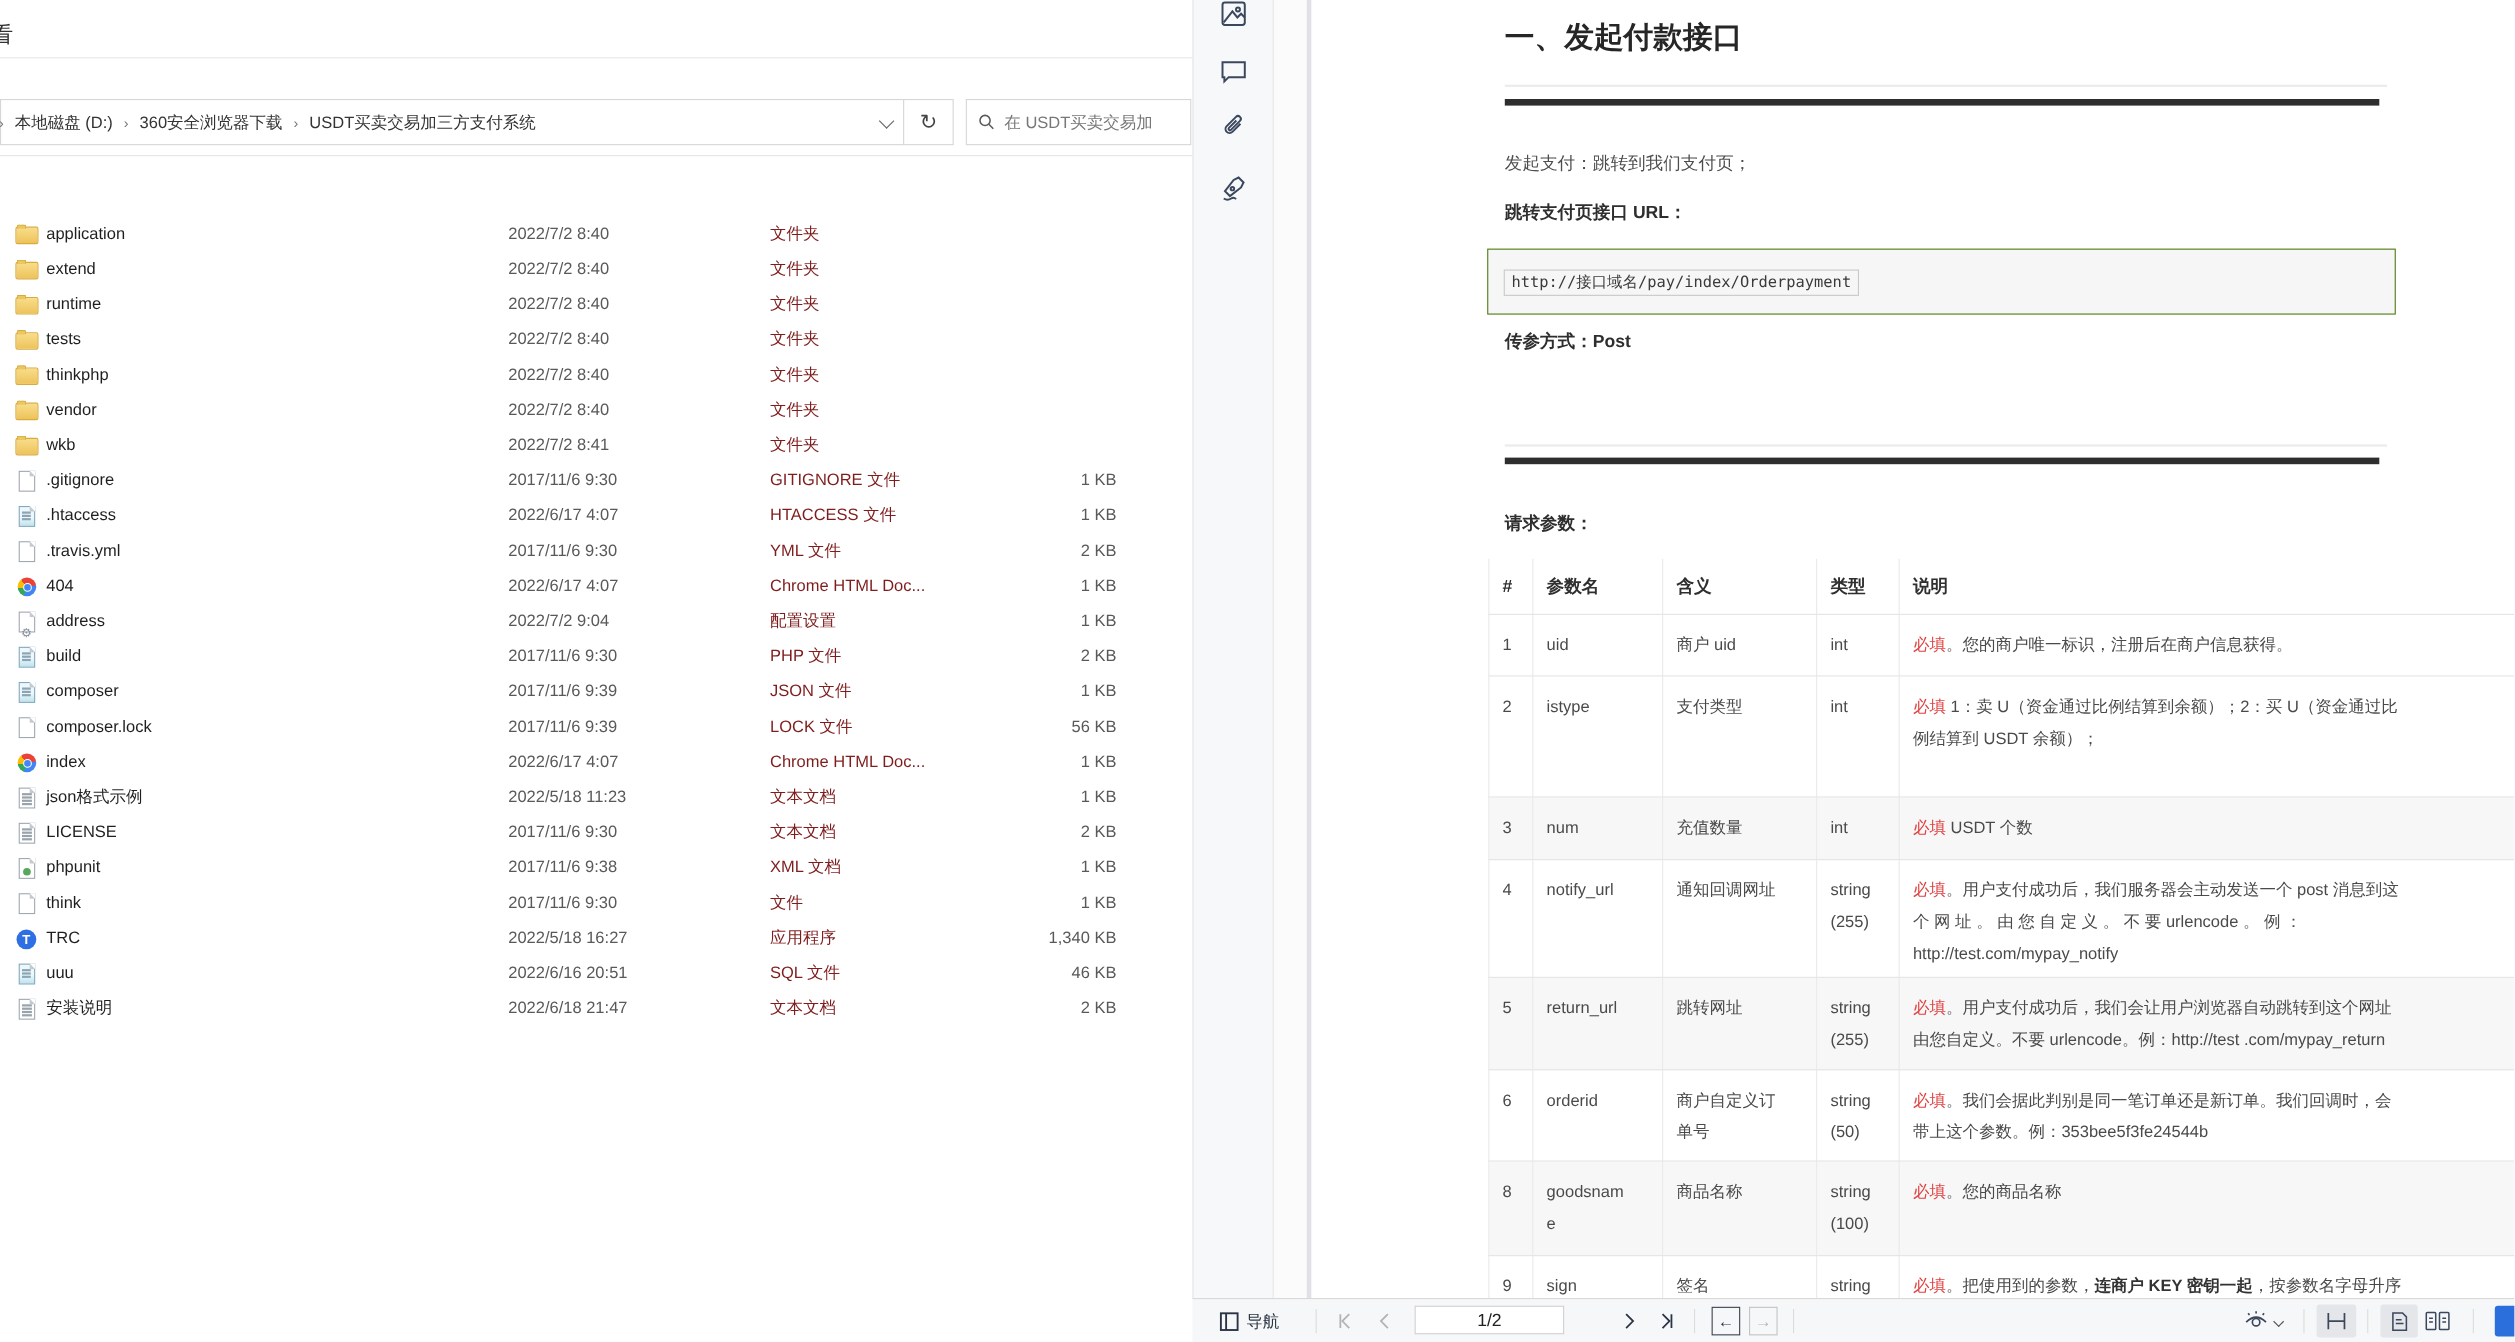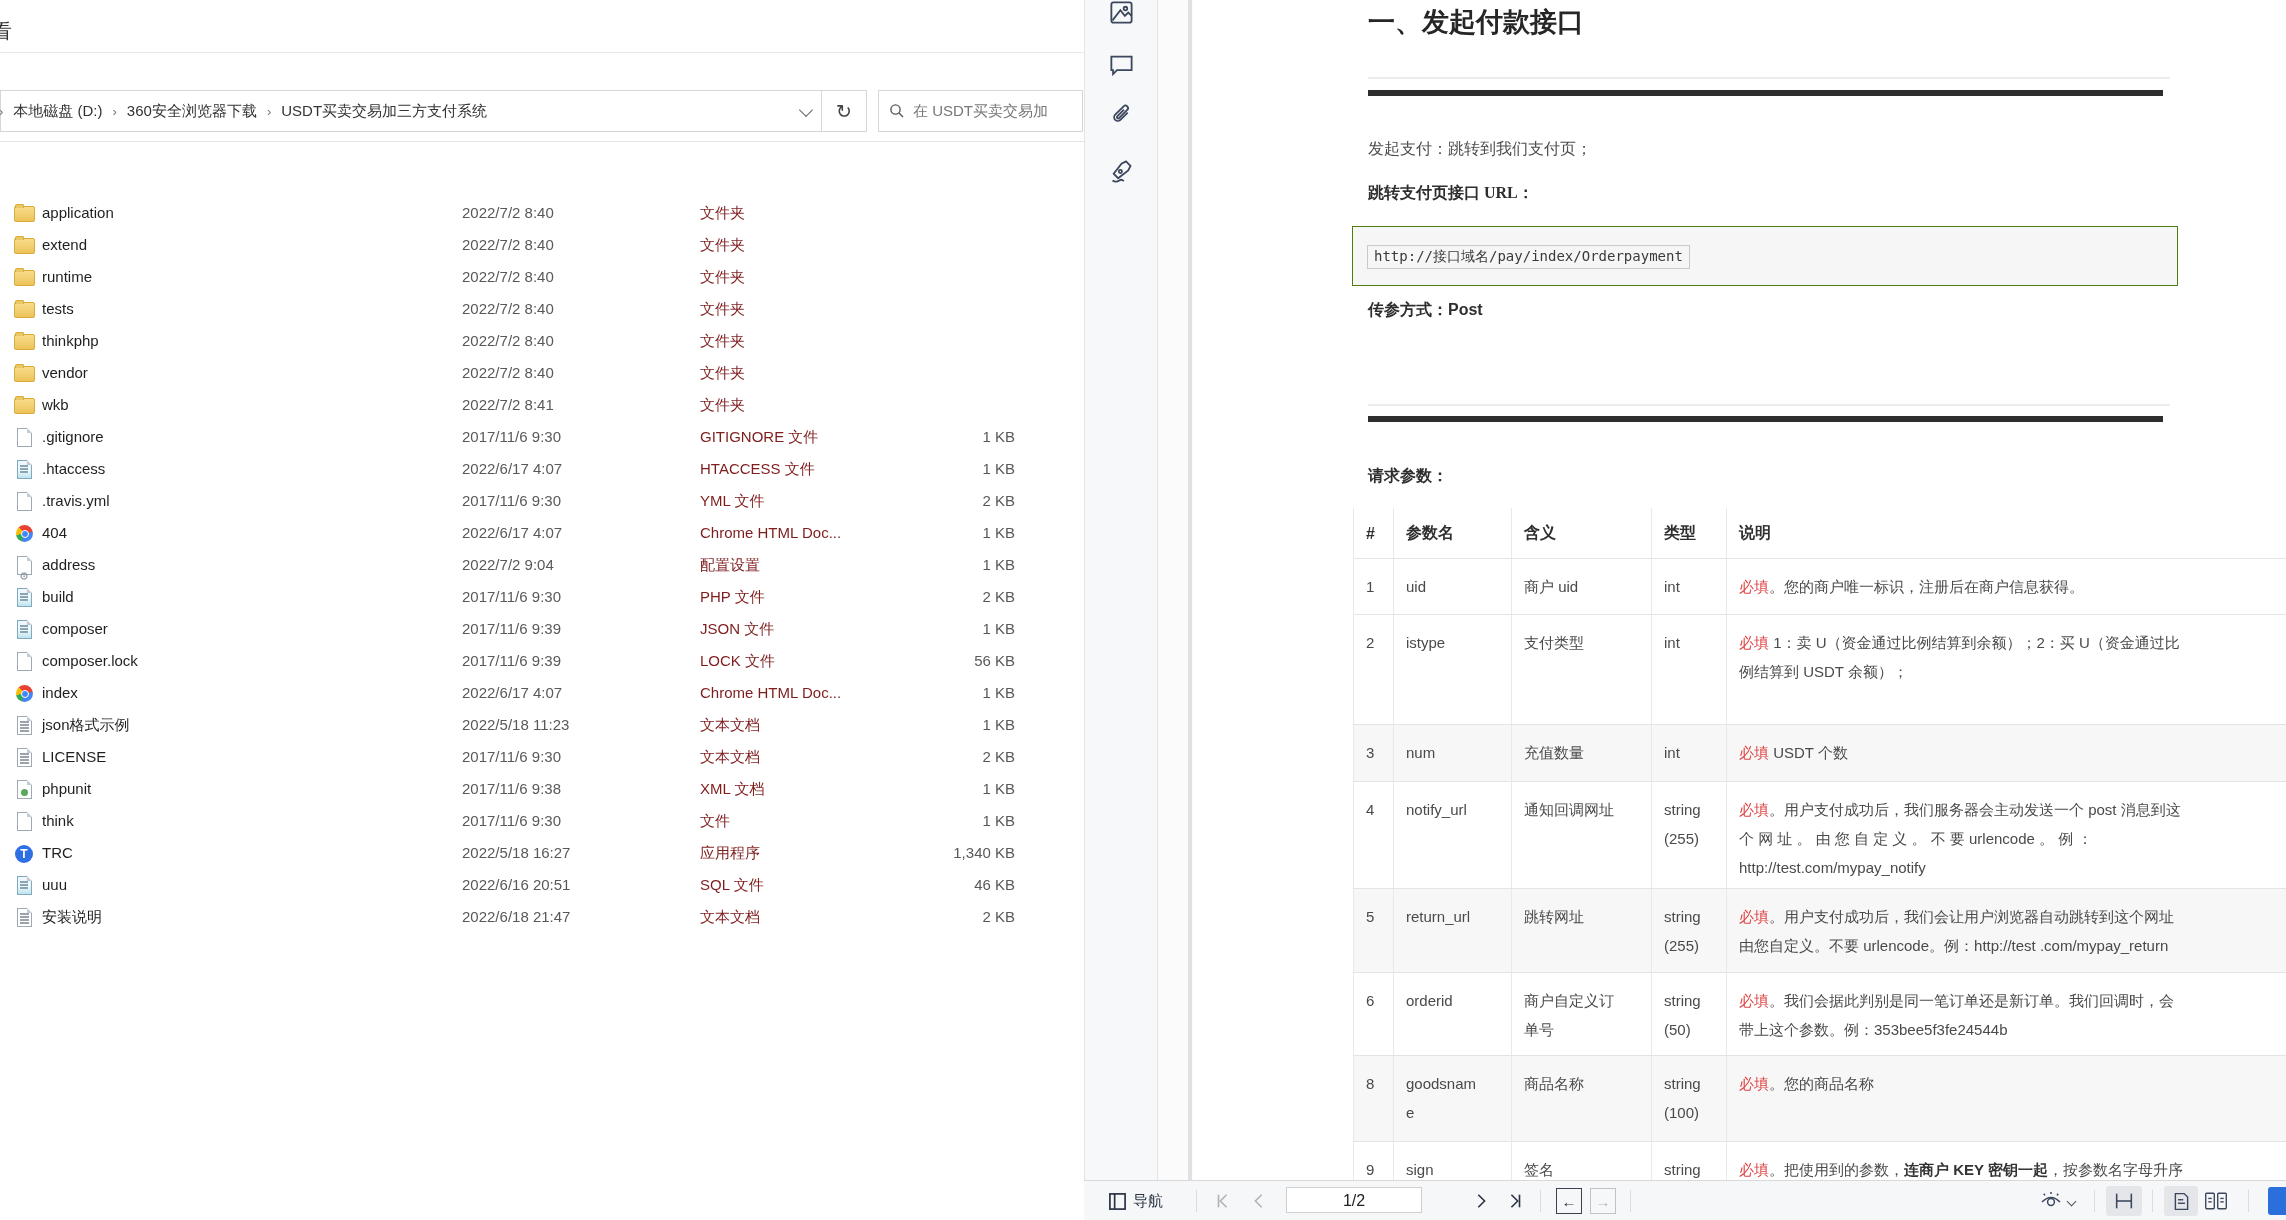--- a/index.html
+++ b/index.html
@@ -54,21 +54,21 @@
   .side-strip{position:absolute;left:1084px;top:0;width:74px;height:1180px;background:#f7f8fa;
     border-left:1px solid #e3e4e6;border-right:1px solid #e3e4e6;box-sizing:border-box;}
   .strip-icon{position:absolute;left:23px;width:27px;height:27px;}
   .strip-icon svg{stroke:#3b475c;fill:none;stroke-width:1.6;}
 
   
   .docpane{position:absolute;left:1158px;top:0;width:1128px;height:1220px;background:#fbfbfc;overflow:hidden;}
   .page-edge{position:absolute;left:30px;top:0;width:4px;height:1180px;background:#dfe1e5;}
   .doc-content{position:absolute;left:35px;top:0;width:1093px;height:1180px;background:#fff;overflow:hidden;
     color:#4d4d4d;font-size:16px;}
-  .doc-title{position:absolute;left:175px;top:4px;font-size:27px;font-weight:bold;color:#262626;white-space:nowrap;}
+  .doc-title{position:absolute;left:175px;top:16px;font-size:27px;font-weight:bold;color:#262626;white-space:nowrap;}
   .doc-p{position:absolute;white-space:nowrap;}
   .doc-b{font-weight:bold;color:#2e2e2e;}
   .codebox{position:absolute;left:159px;top:226px;width:826px;height:60px;background:#f6f6f6;border:1px solid #4d7c0f;box-sizing:border-box;}
   .codebox code{position:absolute;left:14px;top:18px;font-family:"DejaVu Sans Mono","Liberation Mono",monospace;
     font-size:14px;color:#3a3a3a;border:1px solid #c9c9c9;padding:2px 6px;background:#f6f6f6;white-space:nowrap;}
   .hr-thin{position:absolute;left:175px;width:802px;height:2px;background:#ececec;}
   .hr-thick{position:absolute;left:175px;width:795px;height:6px;background:#2e2e2e;}
   .ptable{position:absolute;left:160px;top:508px;border-collapse:collapse;table-layout:fixed;width:1133px;
     font-size:15px;color:#4a4a4a;}
   .ptable th{font-size:16px;color:#2f2f2f;text-align:left;font-weight:bold;padding:15px 10px 14px 12px;
@@ -319,21 +319,21 @@
   </div>
 
   <div class="docpane">
     <div class="page-edge"></div>
     <div class="doc-content">
       <div class="doc-title">一、发起付款接口</div>
       <div class="hr-thin" style="top:77px;"></div>
       <div class="hr-thick" style="top:90px;"></div>
 
       <div class="doc-p" style="left:175px;top:139px;">发起支付：跳转到我们支付页；</div>
-      <div class="doc-p doc-b" style="left:175px;top:183px;font-family:Liberation Serif, serif;">跳转支付页接口 URL：</div>
+      <div class="doc-p doc-b" style="left:175px;top:183px;">跳转支付页接口 URL：</div>
 
       <div class="codebox">
         <code>http://接口域名/pay/index/Orderpayment</code>
       </div>
 
       <div class="doc-p doc-b" style="left:175px;top:300px;">传参方式：Post</div>
 
       <div class="hr-thin" style="top:404px;"></div>
       <div class="hr-thick" style="top:416px;"></div>
 

